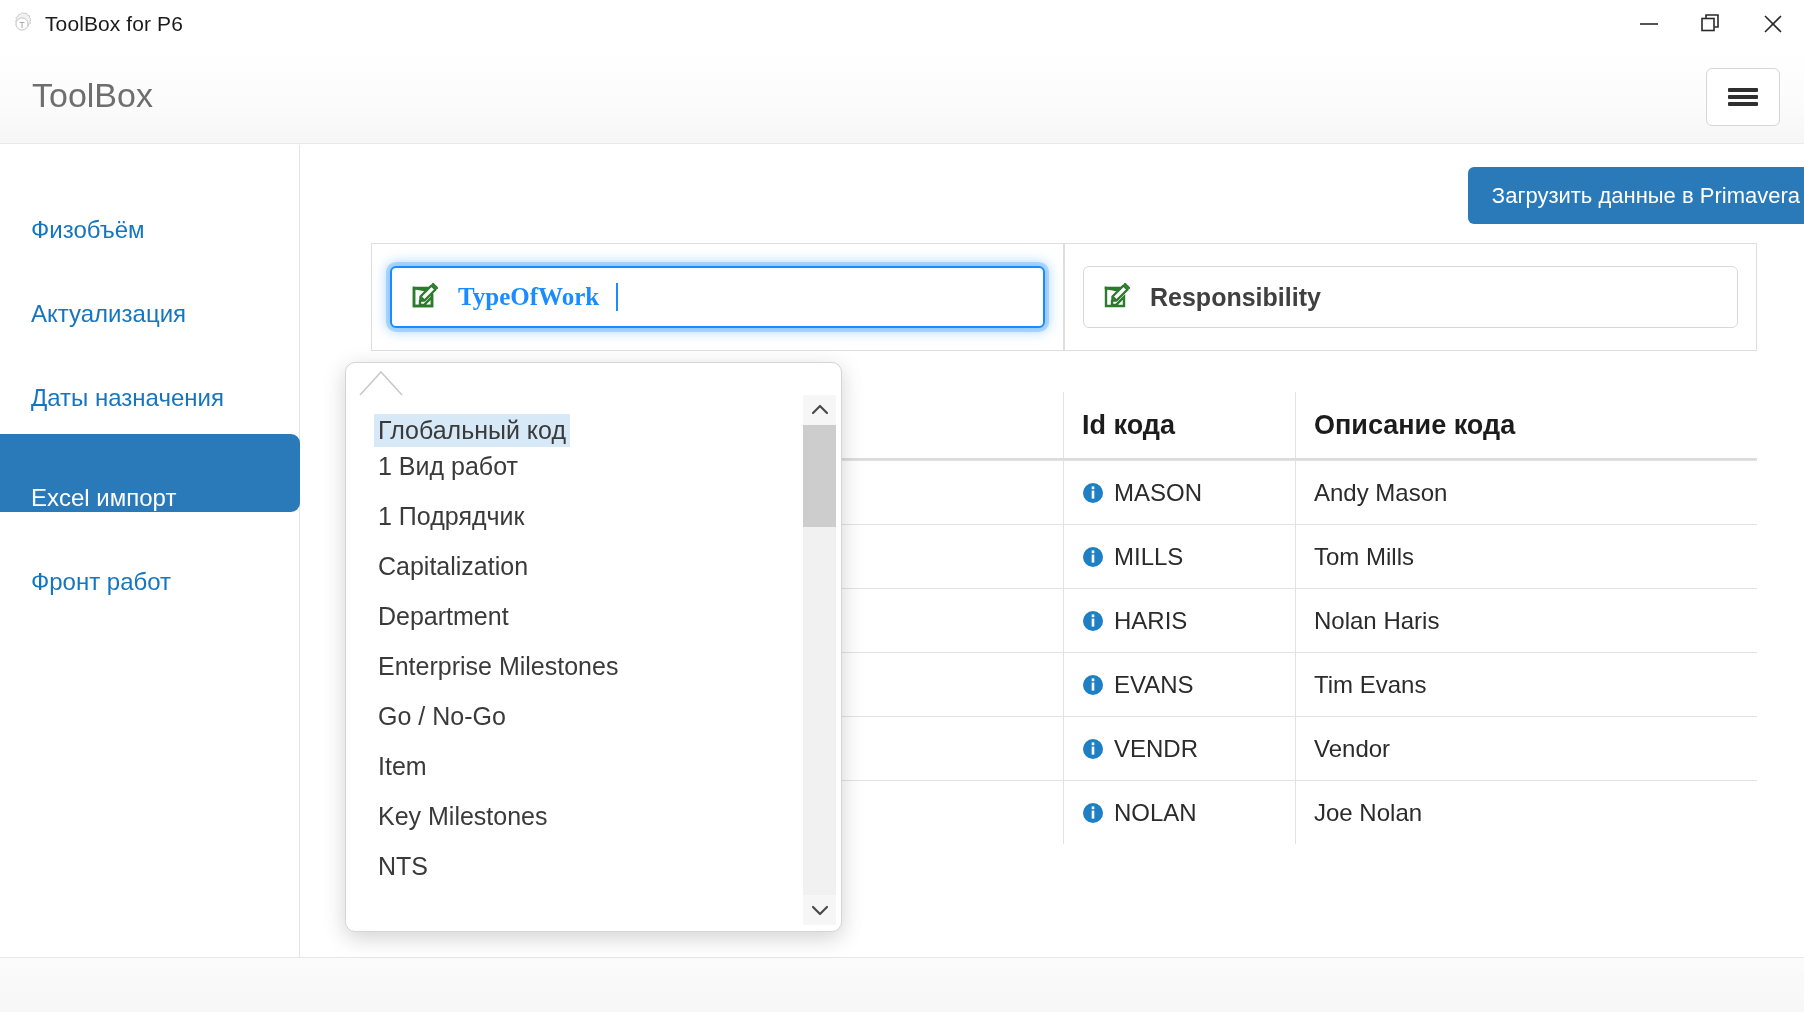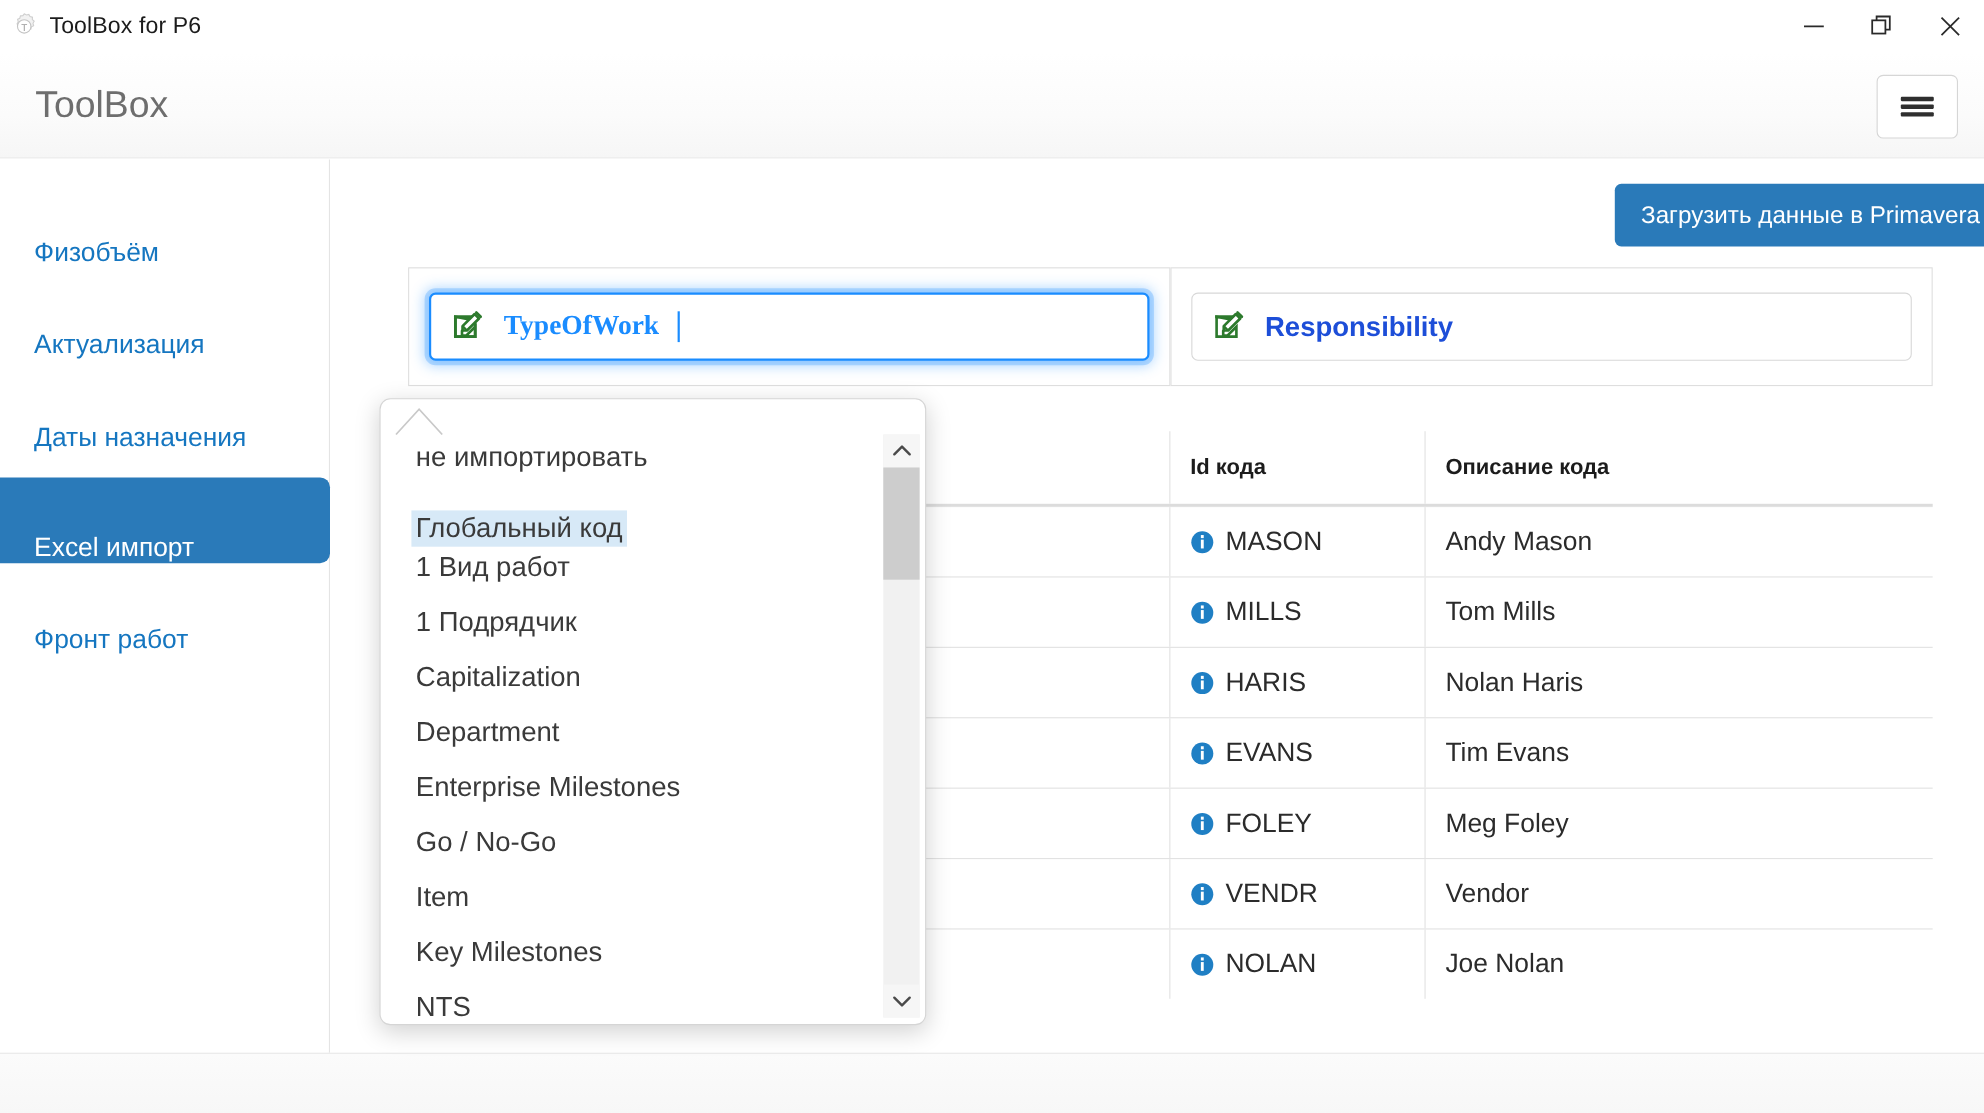--- a/index.html
+++ b/index.html
@@ -103,42 +103,42 @@
 
   .field-box {
     height: 62px; border: 1px solid #d8d8d8; border-radius: 6px;
     display: flex; align-items: center; padding-left: 18px; gap: 16px;
     background: #fff;
   }
   .field-box.focused {
     border: 2px solid #1a8cff;
     box-shadow: 0 0 0 4px rgba(26,140,255,0.25), 0 0 12px 4px rgba(26,140,255,0.35);
   }
-  .field-label { font-size: 25px; font-weight: bold; color: #1d4ed8; }
+  .field-label { font-size: 25px; font-weight: bold; color: #404040; }
   .field-label.blue { color: #1a8cff; font-family: Liberation Serif, serif; }
   .caret {
     display: inline-block; width: 2px; height: 28px; background: #1a8cff;
     vertical-align: middle; margin-left: 1px;
   }
 
   
   .grid { position: absolute; left: 30px; top: 247px; width: 1386px; }
   .grid-row { display: flex; border-top: 1px solid #e2e2e2; }
   .grid-row.head { border-top: none; }
   .gcell {
     padding: 0 18px;
     display: flex; align-items: center;
     height: 63px;
     font-size: 24px; color: #2b2b2b;
     white-space: nowrap; overflow: hidden;
   }
   .gcell.c1 { width: 693px; border-right: 1px solid #e2e2e2; }
   .gcell.c2 { width: 232px; border-right: 1px solid #e2e2e2; }
   .gcell.c3 { width: 461px; }
-  .gcell.hdr { font-weight: bold; height: 66px; font-size: 20px; color: #1c1c1c; }
+  .gcell.hdr { font-weight: bold; height: 66px; font-size: 27px; color: #1c1c1c; }
   .grid-headsep { border-bottom: 2px solid #dcdcdc; }
   .info-ico { width: 22px; height: 22px; margin-right: 10px; flex: 0 0 auto; }
 
   
   .dropdown {
     position: absolute;
     left: 345px; top: 362px;
     width: 497px; height: 570px;
     background: #ffffff;
     border: 1px solid #d5d5d5;
@@ -343,32 +343,20 @@
         <svg class="info-ico" viewBox="0 0 22 22">
             <circle cx="11" cy="11" r="10" fill="#1f7fc4"></circle>
             <rect x="9.7" y="8.6" width="2.6" height="8" fill="#fff"></rect>
             <rect x="9.7" y="4.4" width="2.6" height="2.8" fill="#fff"></rect>
           </svg>
         <span>EVANS</span>
       </div>
       <div class="gcell c3">Tim Evans</div>
     </div>
 
-    <div class="grid-row">
-      <div class="gcell c1">ния и допусков</div>
-      <div class="gcell c2">
-        <svg class="info-ico" viewBox="0 0 22 22">
-            <circle cx="11" cy="11" r="10" fill="#1f7fc4"></circle>
-            <rect x="9.7" y="8.6" width="2.6" height="8" fill="#fff"></rect>
-            <rect x="9.7" y="4.4" width="2.6" height="2.8" fill="#fff"></rect>
-          </svg>
-        <span>FOLEY</span>
-      </div>
-      <div class="gcell c3">Meg Foley</div>
-    </div>
 
 
     <div class="grid-row">
       <div class="gcell c1"></div>
       <div class="gcell c2">
         <svg class="info-ico" viewBox="0 0 22 22">
             <circle cx="11" cy="11" r="10" fill="#1f7fc4"></circle>
             <rect x="9.7" y="8.6" width="2.6" height="8" fill="#fff"></rect>
             <rect x="9.7" y="4.4" width="2.6" height="2.8" fill="#fff"></rect>
           </svg>
@@ -409,23 +397,20 @@
 </div>
 
 <div class="dropdown">
   <span class="dropdown-caret">
     <svg width="46" height="28" viewBox="0 0 46 28">
         <path d="M2 26 L23 3 L44 26" fill="none" stroke="#c9c9c9" stroke-width="1.6"></path>
       </svg>
   </span>
 
   <div class="dd-list">
-    <div class="dd-item">
-        <span class="txt">не импортировать</span>
-      </div>
     <div class="dd-item selected">
         <span class="txt">Глобальный код</span>
       </div>
     <div class="dd-item">
         <span class="txt">1 Вид работ</span>
       </div>
     <div class="dd-item">
         <span class="txt">1 Подрядчик</span>
       </div>
     <div class="dd-item">

